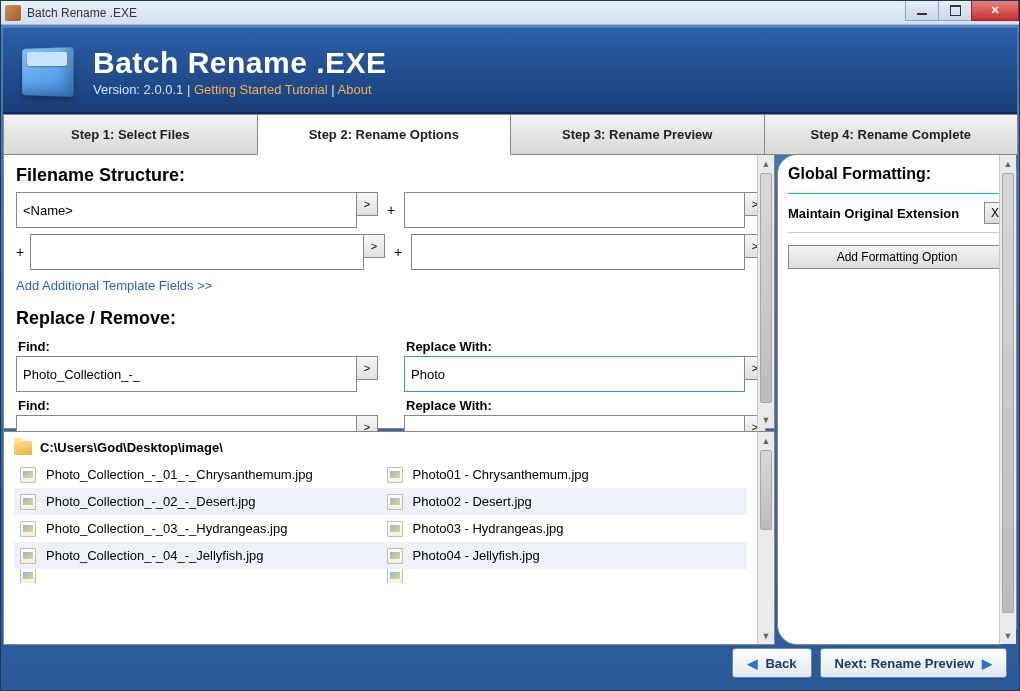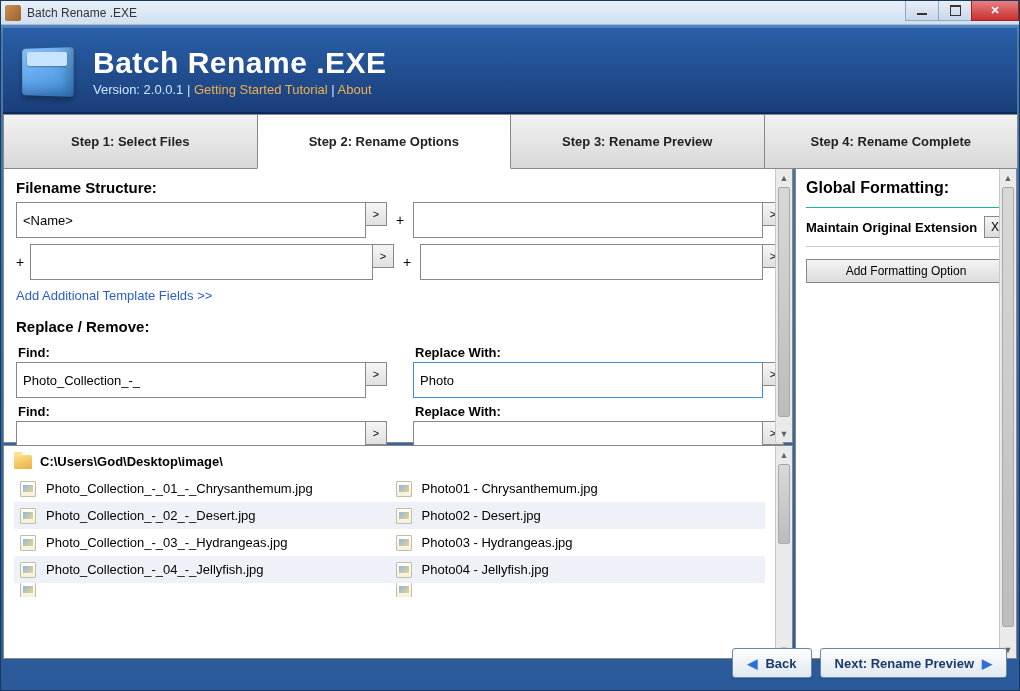--- a/index.html
+++ b/index.html
@@ -21,32 +21,32 @@
   .banner { background: linear-gradient(to bottom, #2a5fa8 0%, #1a3f7a 100%); color: #fff; padding: 10px 14px 8px 14px; display: flex; align-items: center; border-top: 1px solid #4a7fc8; border-bottom: 2px solid #0a2a5a; margin: 2px; margin-bottom: 0; }
   .banner-icon { width: 64px; height: 66px; margin-right: 12px; position: relative; }
   .banner-icon .box { position: absolute; left: 4px; top: 10px; width: 52px; height: 48px; background: linear-gradient(160deg, #8ac8ff, #3a88d8); border-radius: 4px; transform: perspective(100px) rotateY(-8deg); box-shadow: inset -6px -4px 12px rgba(0,0,0,.25), 0 4px 6px rgba(0,0,0,.3); }
   .banner-icon .drawer { position: absolute; left: 10px; top: 14px; width: 40px; height: 14px; background: #c8e4ff; border-radius: 2px; box-shadow: 0 1px 2px rgba(0,0,0,.3); }
   .banner-title h1 { font-size: 30px; font-weight: 600; letter-spacing: .5px; }
   .banner-sub { font-size: 13px; margin-top: 2px; color: #d0e4ff; }
   .banner-sub .lnk { color: #f0b050; cursor: pointer; }
   
   
   .tabs { display: flex; margin: 0 2px; }
-  .tab { flex: 1; text-align: center; padding: 19px 0; font-size: 13px; font-weight: 700; color: #222; background: linear-gradient(to bottom, #f2f2f2, #d8d8d8); border: 1px solid #888; border-bottom: 1px solid #888; margin-right: -1px; cursor: pointer; }
+  .tab { flex: 1; text-align: center; padding: 12px 0; font-size: 13px; font-weight: 700; color: #222; background: linear-gradient(to bottom, #f2f2f2, #d8d8d8); border: 1px solid #888; border-bottom: 1px solid #888; margin-right: -1px; cursor: pointer; }
   .tab.active { background: #fff; border-bottom-color: #fff; position: relative; z-index: 2; }
   
   
   .main { display: flex; margin: 0 2px; height: 490px; }
   .panel { background: #fff; border: 1px solid #888; margin-top: -1px; }
   .left-stack { flex: 1; display: flex; flex-direction: column; }
   .panel.left-top { flex: 0 0 auto; height: 275px; padding: 10px 8px 8px 12px; position: relative; }
   .panel.left-bot { flex: 1; margin-top: 2px; display: flex; position: relative; }
-  .panel.right { width: 222px; margin-left: 2px; padding: 10px 10px; position: relative; }
-  
-  h2 { font-size: 15px; font-weight: 700; margin-bottom: 6px; }
+  .panel.right { width: 240px; margin-left: 2px; padding: 10px 10px; position: relative; border-radius: 20px; }
+  
+  h2 { font-size: 18px; font-weight: 700; margin-bottom: 6px; }
   
   
   .fs-row { display: flex; align-items: center; margin-bottom: 6px; }
   .fs-input { height: 36px; border: 1px solid #888; padding: 2px 6px; font-size: 13px; flex: 1; }
   .fs-btn { width: 22px; height: 24px; border: 1px solid #888; background: linear-gradient(to bottom,#f6f6f6,#e0e0e0); font-size: 11px; cursor: pointer; margin-left: -1px; }
   .plus { width: 26px; text-align: center; font-size: 14px; }
   .fs-group { display: flex; flex: 1; }
   
   .link-add { color: #2a5fc8; font-size: 13px; cursor: pointer; margin-top: 2px; display: inline-block; }
   

